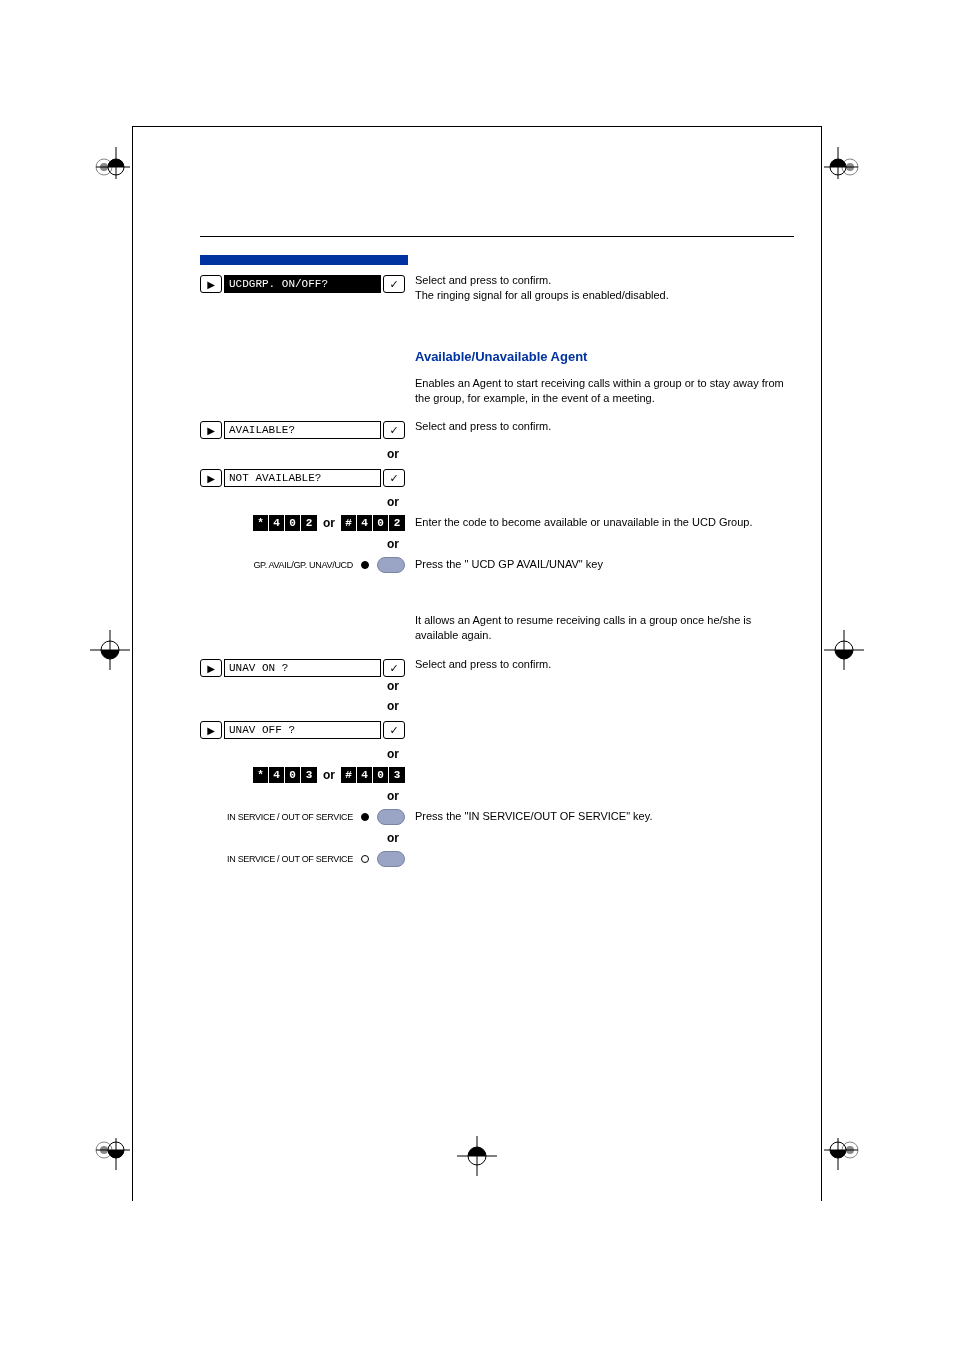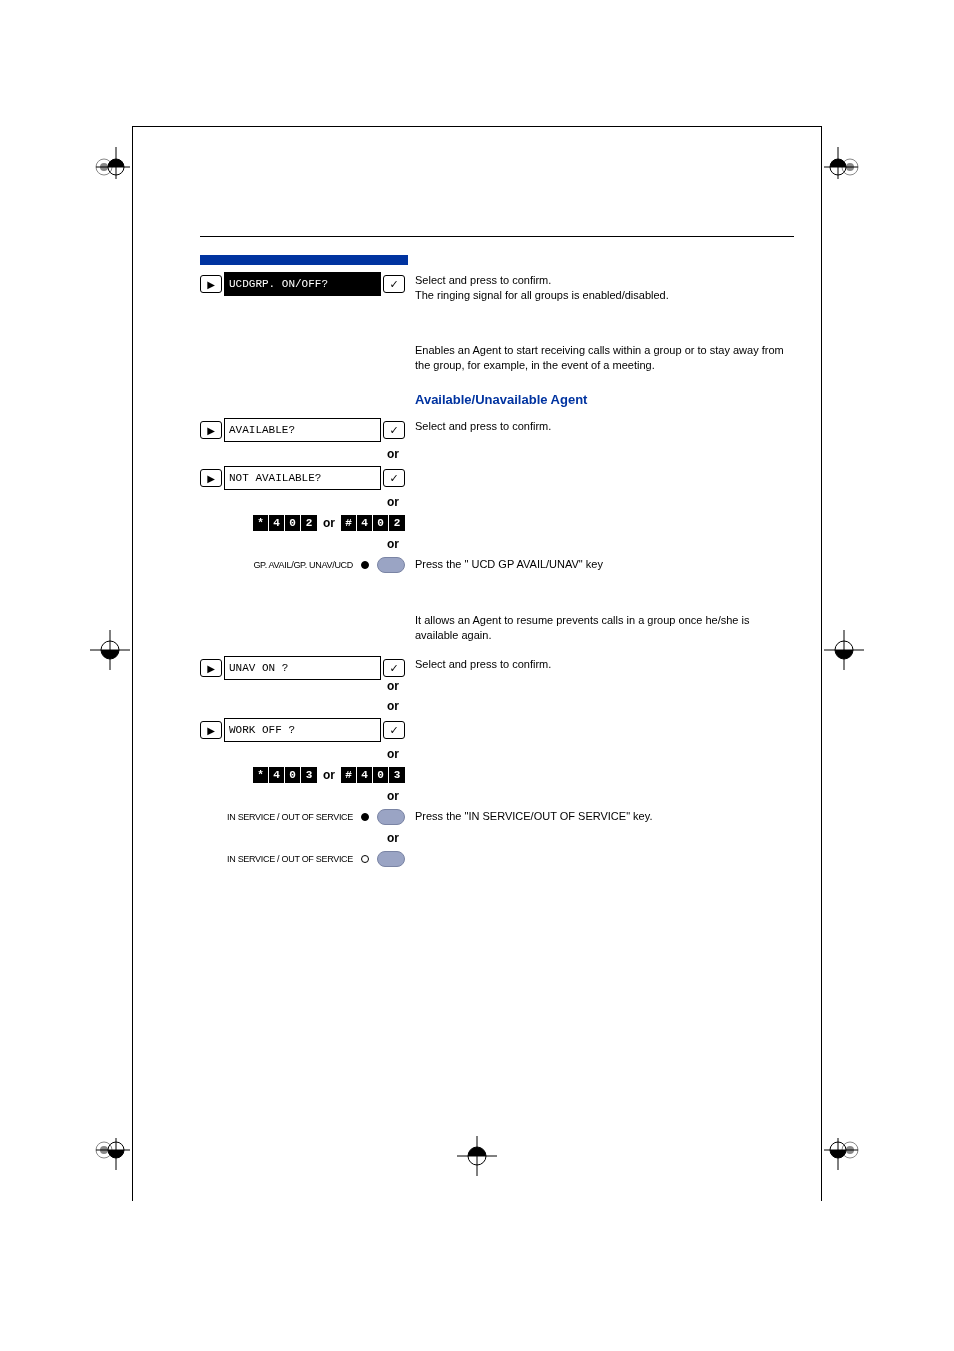--- a/index.html
+++ b/index.html
@@ -21,21 +21,21 @@
   .cl-right { top: 126px; right: 132px; bottom: 150px; width: 1px; }
   .cl-top-rule { top: 236px; left: 200px; right: 160px; height: 1px; }
   
   .content { position: absolute; top: 255px; left: 200px; right: 160px; }
   
   .row { display: flex; align-items: flex-start; margin-bottom: 6px; }
   .left-col { width: 205px; flex-shrink: 0; position: relative; }
   .right-col { flex: 1; padding-left: 10px; }
   
   .display-box { position: relative; display: flex; align-items: center; height: 22px; margin-left: 0; }
-  .lcd { font-family: "Courier New", monospace; font-size: 11px; background: #fff; border: 1px solid #000; padding: 2px 4px; height: 24px; display: flex; align-items: center; flex: 1; margin: 0 2px; }
+  .lcd { font-family: "Courier New", monospace; font-size: 11px; background: #fff; border: 1px solid #000; padding: 2px 4px; height: 18px; display: flex; align-items: center; flex: 1; margin: 0 2px; }
   .lcd.inv { background: #000; color: #fff; }
   .arrow-btn { width: 22px; height: 18px; border: 1px solid #000; border-radius: 3px; display: flex; align-items: center; justify-content: center; font-size: 10px; }
   .check-btn { width: 22px; height: 18px; border: 1px solid #000; border-radius: 3px; display: flex; align-items: center; justify-content: center; font-size: 11px; }
   
   .or-text { text-align: right; font-weight: bold; font-size: 12px; padding-right: 6px; }
   
   .code-seq { display: flex; justify-content: flex-end; align-items: center; gap: 0; }
   .code-box { background: #000; color: #fff; width: 16px; height: 16px; display: inline-flex; align-items: center; justify-content: center; font-size: 11px; font-family: "Courier New", monospace; font-weight: bold; border-right: 1px solid #fff; }
   .code-box:last-child { border-right: none; }
   .code-or { font-weight: bold; margin: 0 6px; font-size: 12px; }
@@ -126,27 +126,27 @@
 The ringing signal for all groups is enabled/disabled.</div>
         </div>
       </div>
       <div class="row">
         <div class="left-col" style="height: 28px;"></div>
         <div class="right-col"></div>
       </div>
       <div class="row">
         <div class="left-col"></div>
         <div class="right-col">
+          <div class="heading-blue">Available/Unavailable Agent</div>
+        </div>
+      </div>
+      <div class="row">
+        <div class="left-col"></div>
+        <div class="right-col">
           <div class="body-text" style="margin-bottom: 8px;">Enables an Agent to start receiving calls within a group or to stay away from the group, for example, in the event of a meeting.</div>
-        </div>
-      </div>
-      <div class="row">
-        <div class="left-col"></div>
-        <div class="right-col">
-          <div class="heading-blue">Available/Unavailable Agent</div>
         </div>
       </div>
       <div class="row">
         <div class="left-col">
           <div class="display-box">
             <div class="arrow-btn">▶</div>
             <div class="lcd">AVAILABLE?</div>
             <div class="check-btn">✓</div>
           </div>
         </div>
@@ -187,20 +187,23 @@
             </span>
             <span class="code-or">or</span>
             <span style="display: inline-flex;">
               <span class="code-box">#</span>
               <span class="code-box">4</span>
               <span class="code-box">0</span>
               <span class="code-box">2</span>
             </span>
           </div>
         </div>
+        <div class="right-col">
+          <div class="body-text">Enter the code to become available or unavailable in the UCD Group.</div>
+        </div>
       </div>
       <div class="row">
         <div class="left-col">
           <div class="or-text">or</div>
         </div>
         <div class="right-col"></div>
       </div>
       <div class="row">
         <div class="left-col">
           <div class="key-row">
@@ -213,21 +216,21 @@
           <div class="body-text">Press the " UCD GP AVAIL/UNAV" key</div>
         </div>
       </div>
       <div class="row">
         <div class="left-col" style="height: 28px;"></div>
         <div class="right-col"></div>
       </div>
       <div class="row">
         <div class="left-col"></div>
         <div class="right-col">
-          <div class="body-text" style="margin-bottom: 8px;">It allows an Agent to resume prevents calls in a group once he/she is available again.</div>
+          <div class="body-text" style="margin-bottom: 8px;">It allows an Agent to resume receiving calls in a group once he/she is available again.</div>
         </div>
       </div>
       <div class="row">
         <div class="left-col">
           <div class="display-box">
             <div class="arrow-btn">▶</div>
             <div class="lcd">UNAV ON ?</div>
             <div class="check-btn">✓</div>
           </div>
           <div class="or-text">or</div>
@@ -239,21 +242,21 @@
       <div class="row">
         <div class="left-col">
           <div class="or-text">or</div>
         </div>
         <div class="right-col"></div>
       </div>
       <div class="row">
         <div class="left-col">
           <div class="display-box">
             <div class="arrow-btn">▶</div>
-            <div class="lcd">WORK OFF ?</div>
+            <div class="lcd">UNAV OFF ?</div>
             <div class="check-btn">✓</div>
           </div>
         </div>
         <div class="right-col"></div>
       </div>
       <div class="row">
         <div class="left-col">
           <div class="or-text">or</div>
         </div>
         <div class="right-col"></div>

